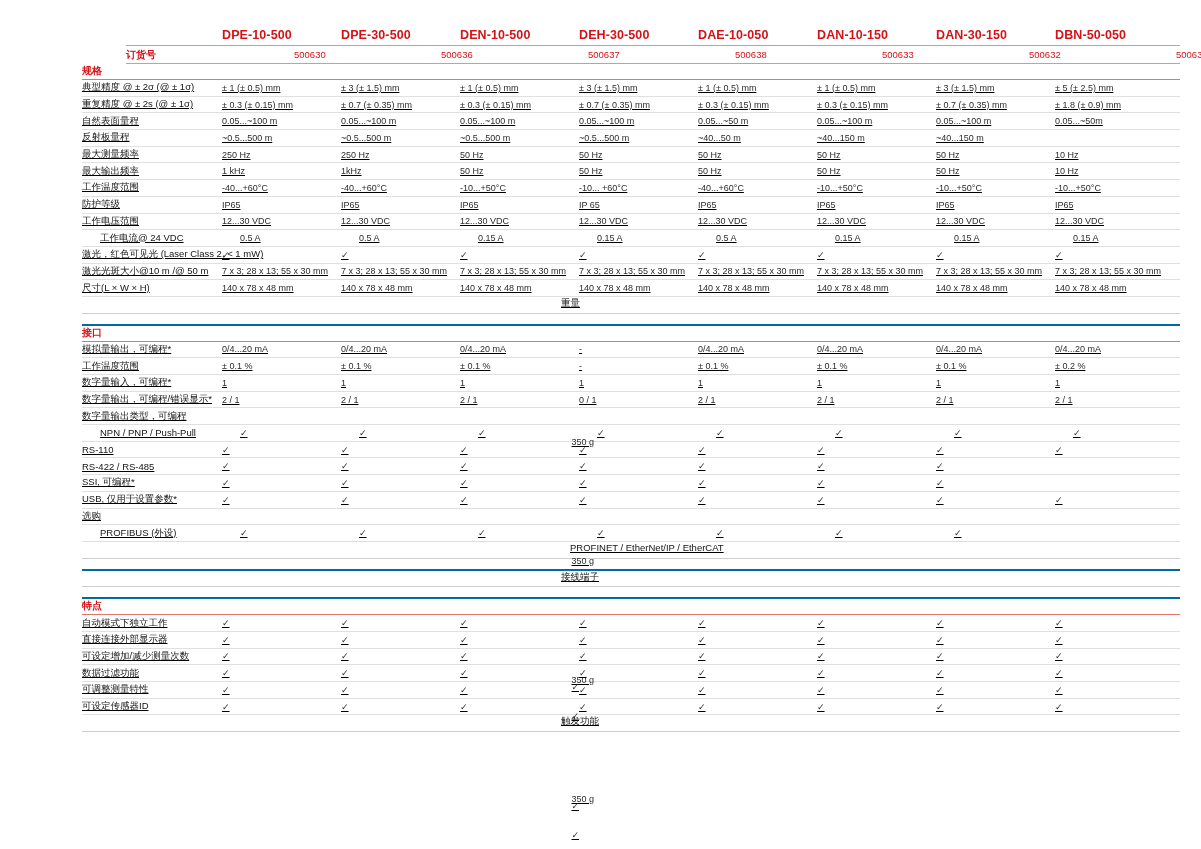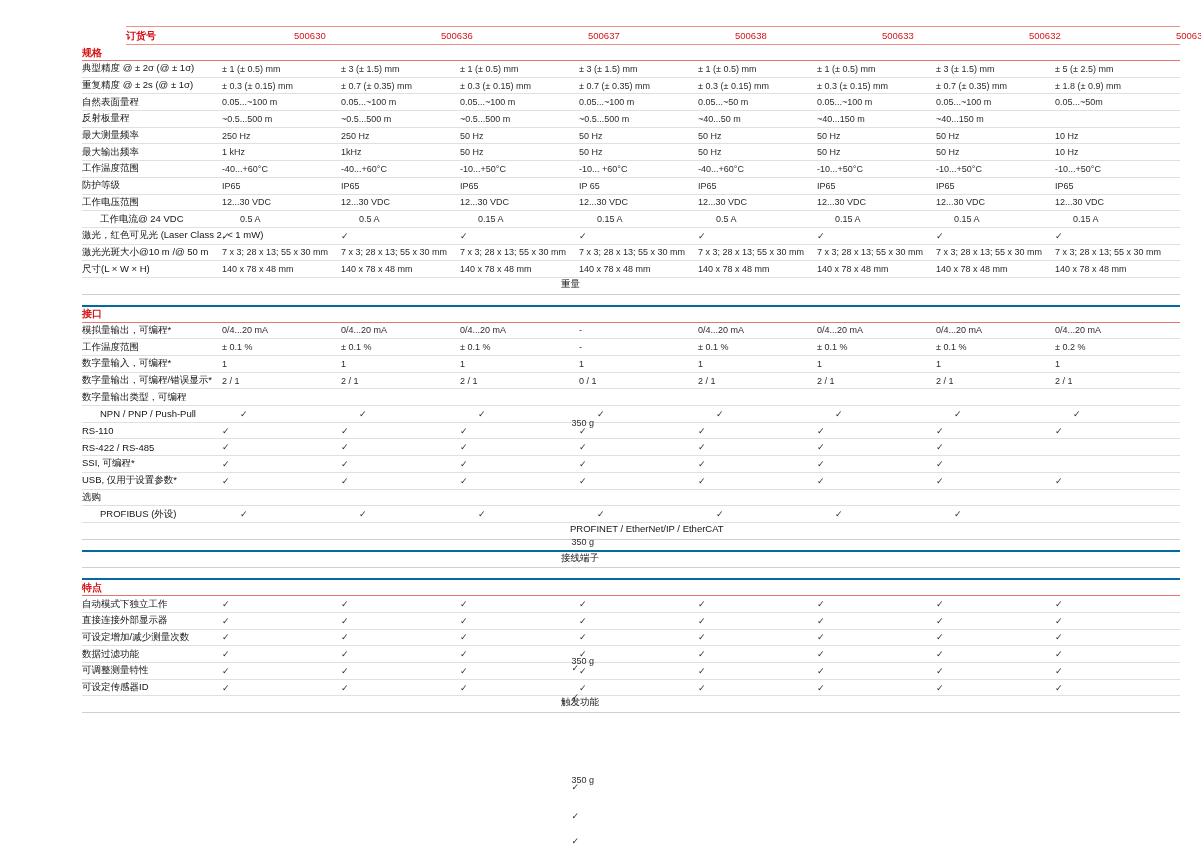--- a/index.html
+++ b/index.html
@@ -7,38 +7,49 @@
     width:1201px;height:849px;background:#ffffff;overflow:hidden;
     font-family:"Liberation Sans","DejaVu Sans",sans-serif;
     -webkit-font-smoothing:antialiased;
   }
   .sheet{position:absolute;left:82px;top:26px;width:1098px;}
   .trow{display:flex;align-items:center;}
   .hdr-row{height:18px;margin-bottom:1px;}
   .hdr-cell{width:119px;font-size:12.5px;font-weight:bold;color:#d51317;letter-spacing:.1px;}
   .label-col{width:140px;flex:0 0 140px;}
   .val-col{width:119px;flex:0 0 119px;}
-  .data-row{height:15.7px;border-bottom:1px solid #e0e0e0;}
+  .data-row{height:15.7px;border-bottom:1px solid #e0e0e0;text-decoration:underline;}
   .data-row .label-col{font-size:9.5px;color:#141414;white-space:nowrap;}
   .data-row .val-col{font-size:9px;color:#2b2b2b;white-space:nowrap;}
   .indent{padding-left:18px;}
   .order-row{height:17px;border-top:1px solid #e6928a;border-bottom:1px solid #e6928a;margin-left:44px;}
   .order-row .label-col{font-size:10px;font-weight:bold;color:#d51317;}
   .order-row .val-col{font-size:9.5px;color:#d51317;padding-left:28px;}
   .section{margin-top:0px;}
   .section-gap{margin-top:10px;border-top:2px solid #0369a1;}
-  .section-title-row{height:15px;border-bottom:1px solid #e2766c;display:flex;align-items:center;}
+  .section-title-row{height:15px;border-bottom:1px solid #e2766c;display:flex;align-items:flex-start;}
   .section-title{font-size:10px;font-weight:bold;color:#d51317;}
   .check{font-size:9px;color:#1c1c1c;}
   .last-line{border-bottom:1px solid #cfcfcf;flex-direction:column;}
 </style>
 </head>
 <body>
 
 <div class="sheet" id="spec-table">
+    <div class="trow hdr-row">
+      <div class="label-col"></div>
+      <div class="val-col hdr-cell">DPE-10-500</div>
+      <div class="val-col hdr-cell">DPE-30-500</div>
+      <div class="val-col hdr-cell">DEN-10-500</div>
+      <div class="val-col hdr-cell">DEH-30-500</div>
+      <div class="val-col hdr-cell">DAE-10-050</div>
+      <div class="val-col hdr-cell">DAN-10-150</div>
+      <div class="val-col hdr-cell">DAN-30-150</div>
+      <div class="val-col hdr-cell">DBN-50-050</div>
+    </div>
     <div class="trow order-row">
       <div class="label-col">订货号</div>
       <div class="val-col">500630</div>
       <div class="val-col">500636</div>
       <div class="val-col">500637</div>
       <div class="val-col">500638</div>
       <div class="val-col">500633</div>
       <div class="val-col">500632</div>
       <div class="val-col">500634</div>
       <div class="val-col">500635</div>

